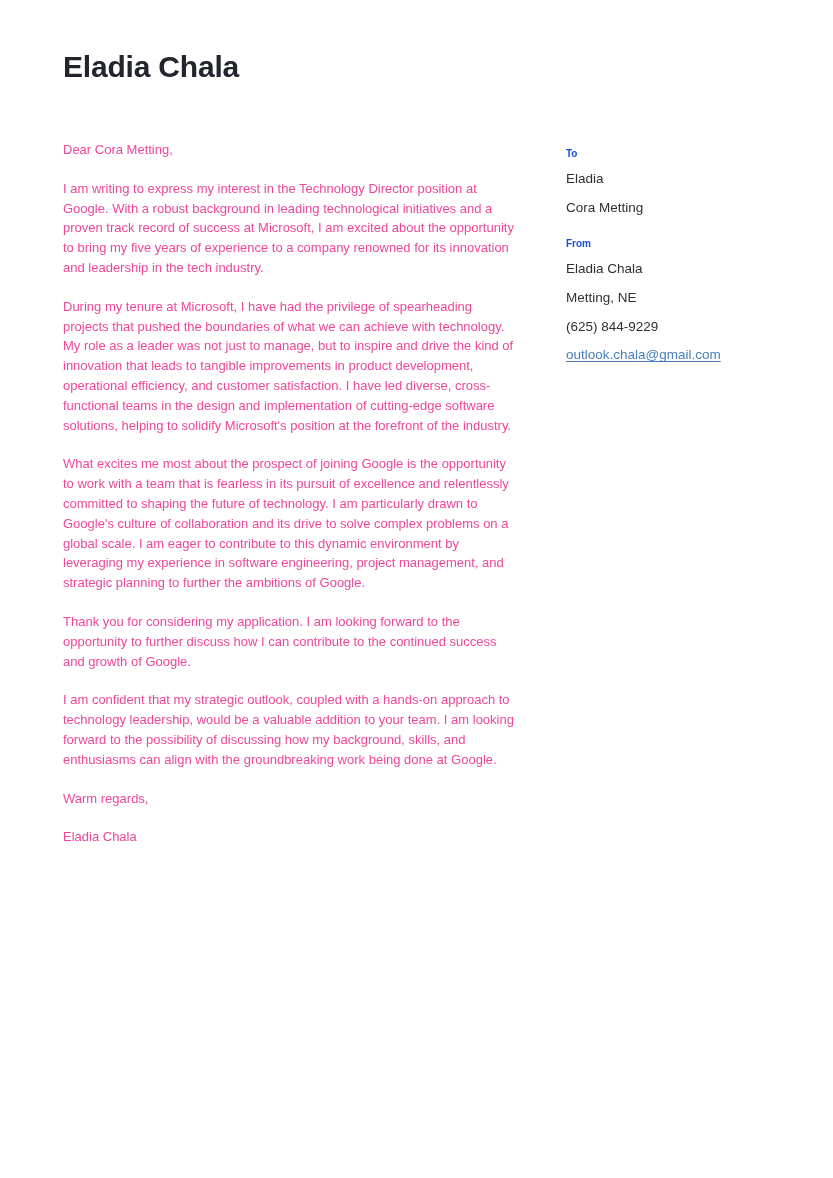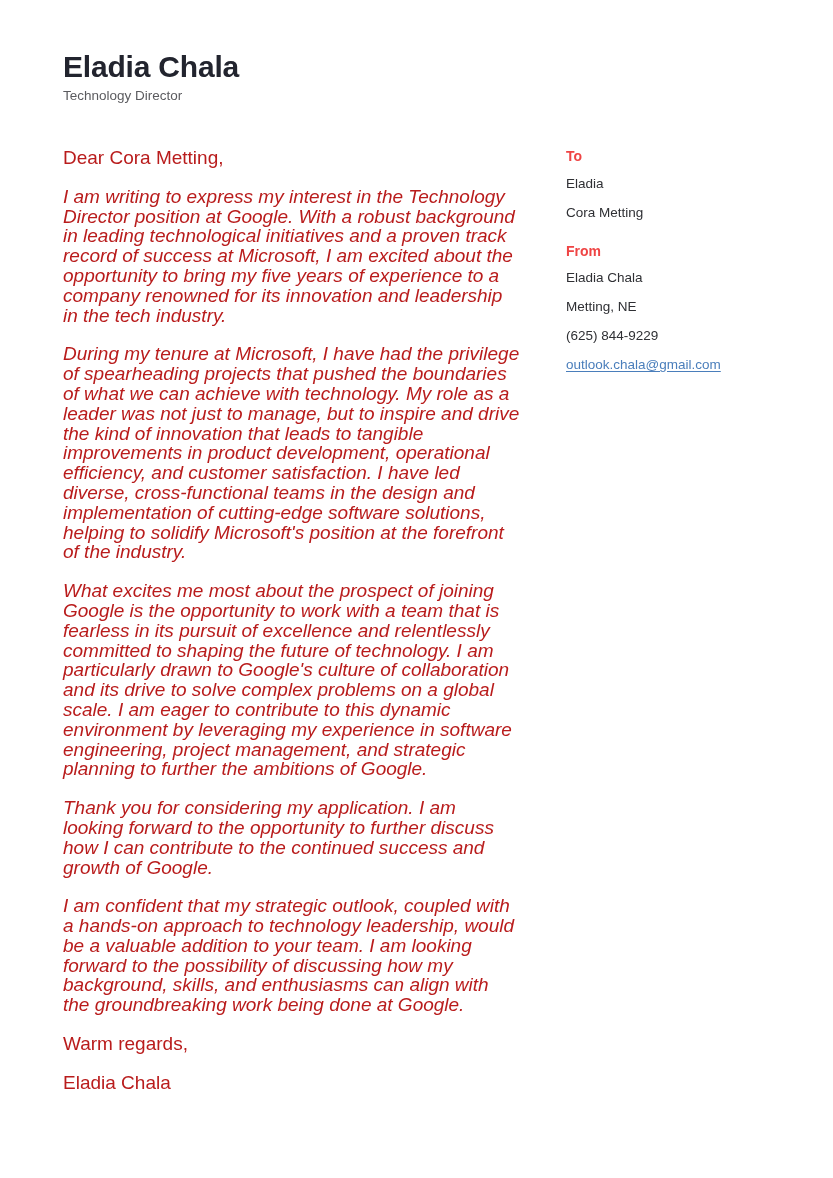--- a/index.html
+++ b/index.html
@@ -41,33 +41,32 @@
     font-size: 13.5px;
     font-weight: normal;
     color: #5b5b5f;
     line-height: 1.3;
   }
 
   
   .letter-body {
     position: absolute;
     left: 63px;
-    top: 148px;
+    top: 140px;
     width: 457px;
-    color: #b91c1c;
-    font-size: 19px;
+    color: #ec4899;
+    font-size: 13px;
     line-height: 19.8px;
   }
   .salutation {
     margin: 0 0 19px 0;
   }
   .letter-body p.para {
     margin: 0 0 19px 0;
     text-align: left;
-    font-style: italic;
   }
   .closing {
     margin: 0 0 19px 0;
   }
   .signature {
     margin: 0;
   }
 
   
   .sidebar {
@@ -79,23 +78,23 @@
     font-size: 13.5px;
   }
   .sidebar-block {
     margin-bottom: 21px;
   }
   .sidebar-block:last-child {
     margin-bottom: 12px;
   }
   .sidebar-heading {
     margin: 0 0 11px 0;
-    font-size: 14px;
+    font-size: 10px;
     font-weight: bold;
-    color: #ef4444;
+    color: #1d4ed8;
     line-height: 1.2;
   }
   .sidebar-line {
     margin: 0 0 12px 0;
     line-height: 1.25;
     color: #2f3034;
   }
   .sidebar-line:last-child {
     margin-bottom: 0;
   }
@@ -106,21 +105,20 @@
     cursor: pointer;
   }
 </style>
 </head>
 <body>
 
 <div class="page">
 
   <div class="header">
     <h1 class="name">Eladia Chala</h1>
-    <p class="job-title">Technology Director</p>
   </div>
 
   <div class="letter-body">
     <p class="salutation">Dear Cora Metting,</p>
     <p class="para">I am writing to express my interest in the Technology Director position at Google. With a robust background in leading technological initiatives and a proven track record of success at Microsoft, I am excited about the opportunity to bring my five years of experience to a company renowned for its innovation and leadership in the tech industry.</p>
     <p class="para">During my tenure at Microsoft, I have had the privilege of spearheading projects that pushed the boundaries of what we can achieve with technology. My role as a leader was not just to manage, but to inspire and drive the kind of innovation that leads to tangible improvements in product development, operational efficiency, and customer satisfaction. I have led diverse, cross-functional teams in the design and implementation of cutting-edge software solutions, helping to solidify Microsoft's position at the forefront of the industry.</p>
     <p class="para">What excites me most about the prospect of joining Google is the opportunity to work with a team that is fearless in its pursuit of excellence and relentlessly committed to shaping the future of technology. I am particularly drawn to Google's culture of collaboration and its drive to solve complex problems on a global scale. I am eager to contribute to this dynamic environment by leveraging my experience in software engineering, project management, and strategic planning to further the ambitions of Google.</p>
     <p class="para">Thank you for considering my application. I am looking forward to the opportunity to further discuss how I can contribute to the continued success and growth of Google.</p>
     <p class="para">I am confident that my strategic outlook, coupled with a hands-on approach to technology leadership, would be a valuable addition to your team. I am looking forward to the possibility of discussing how my background, skills, and enthusiasms can align with the groundbreaking work being done at Google.</p>
     <p class="closing">Warm regards,</p>

